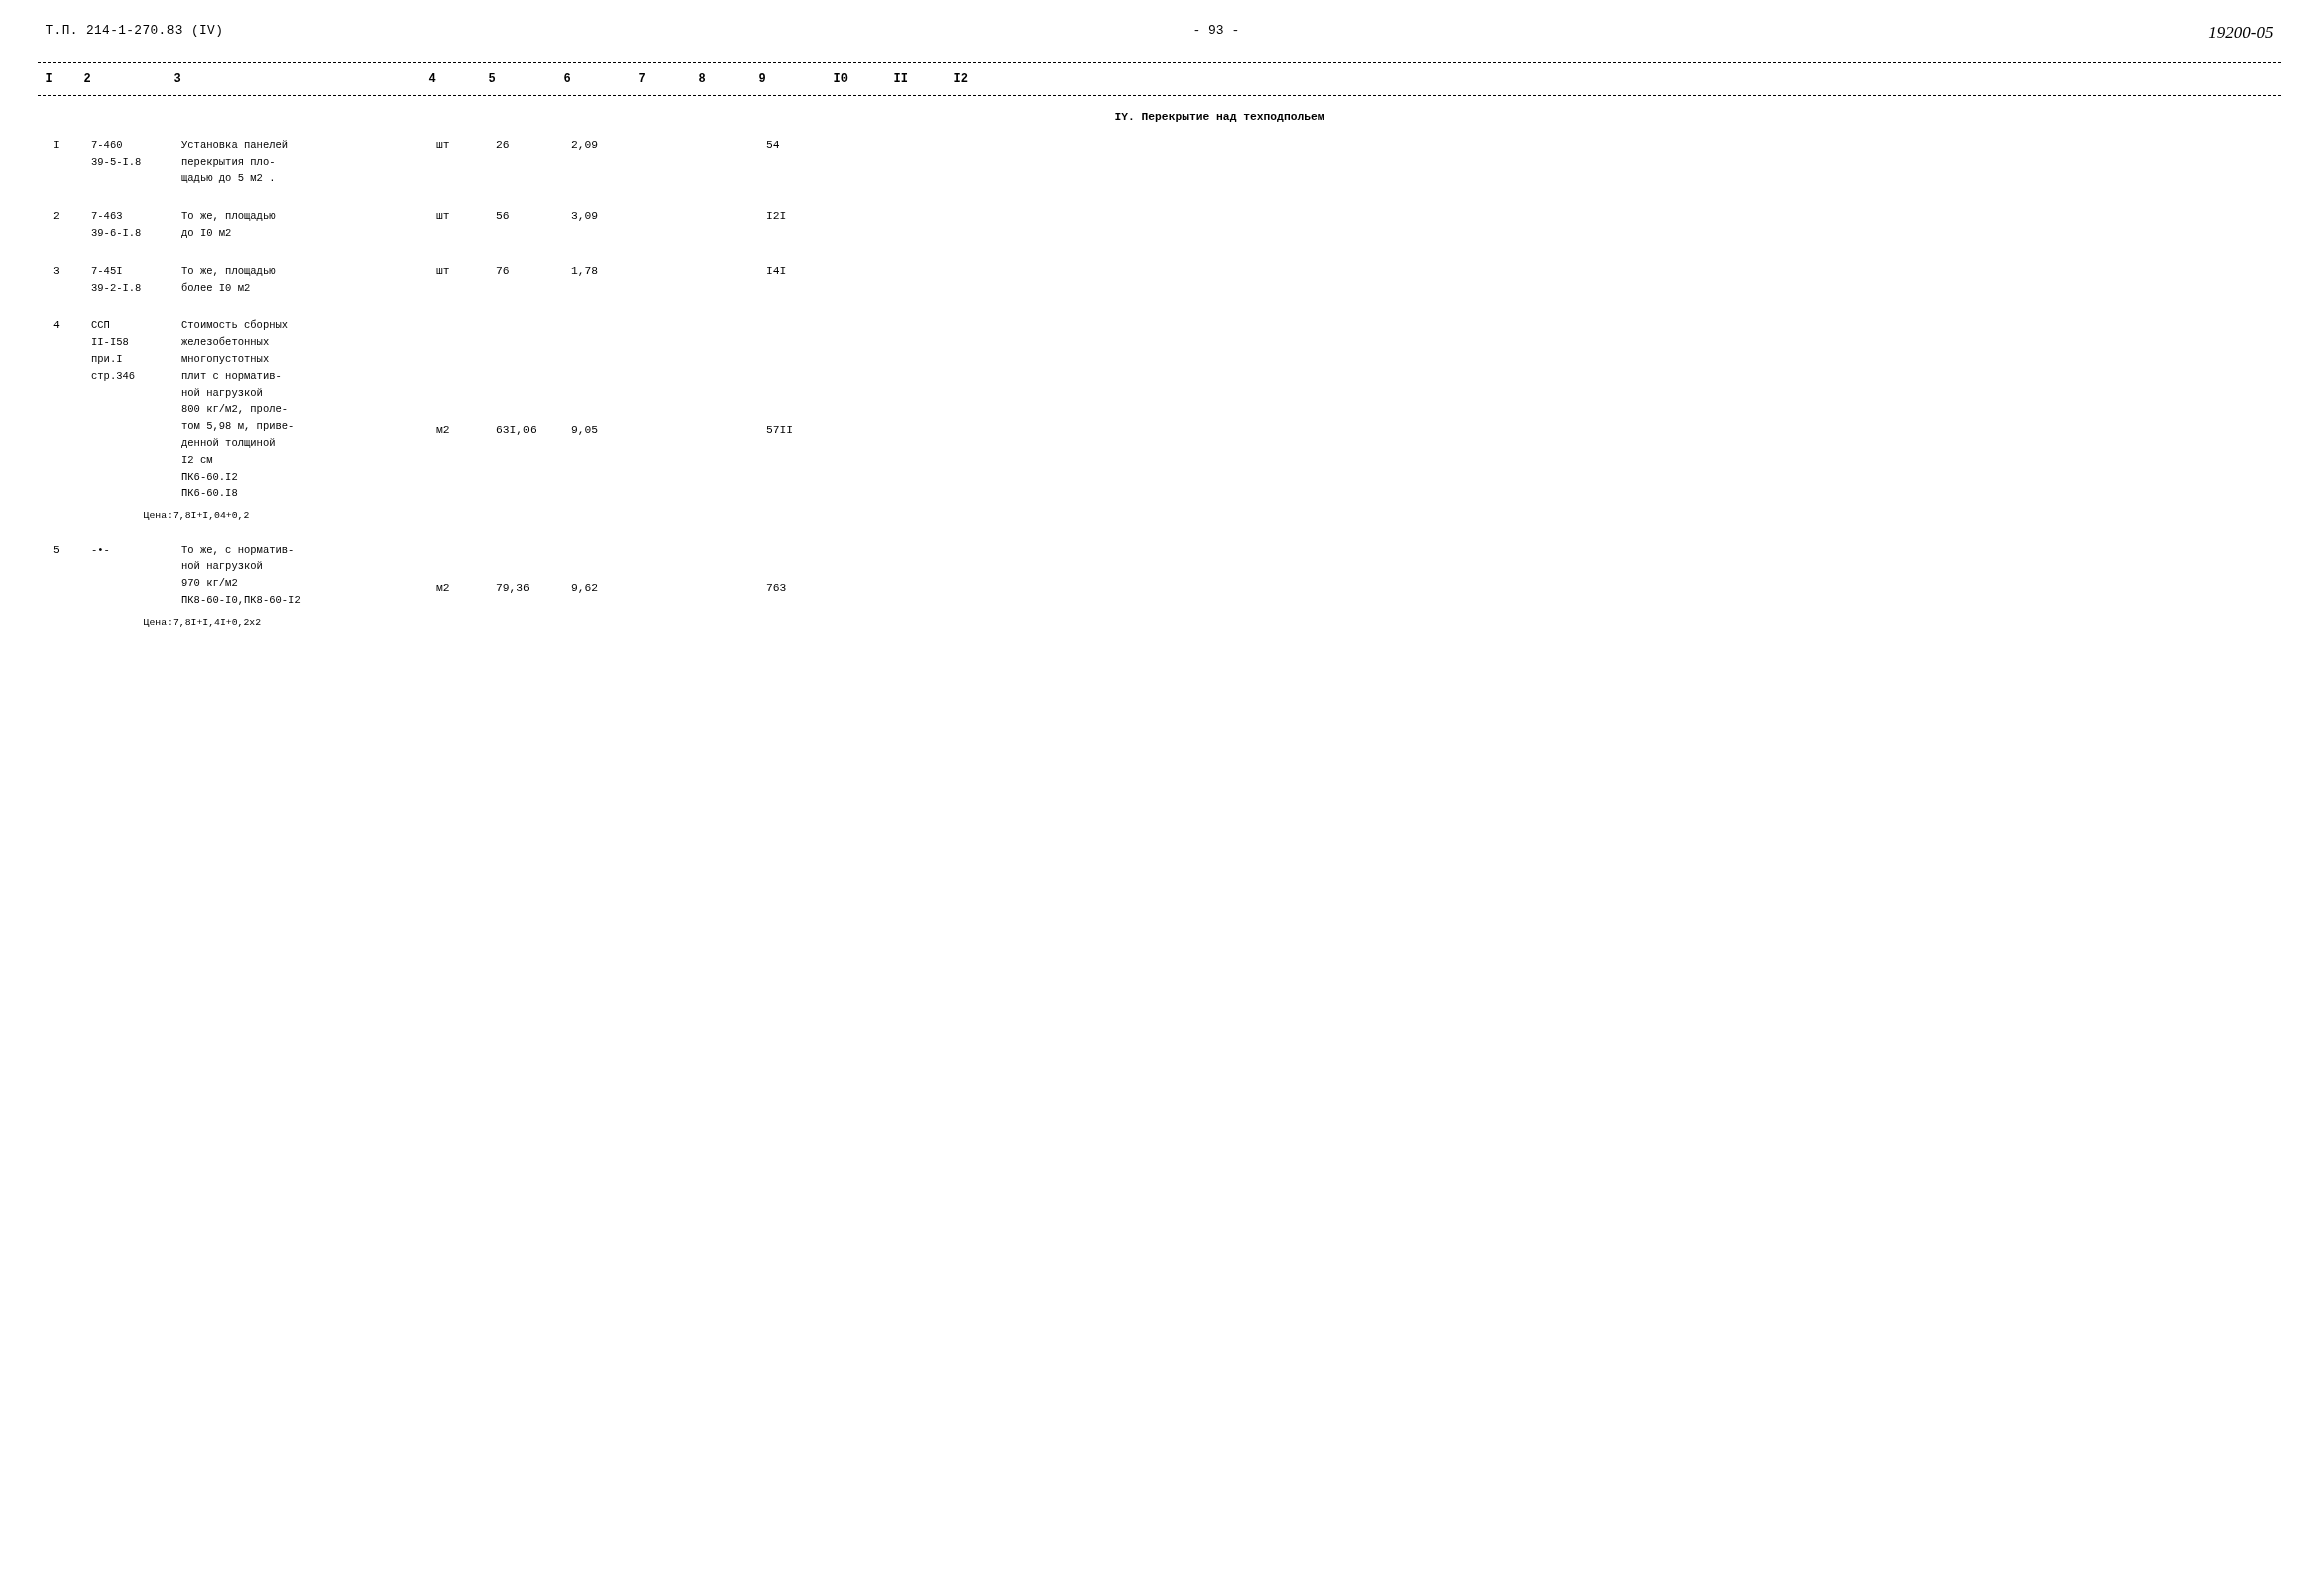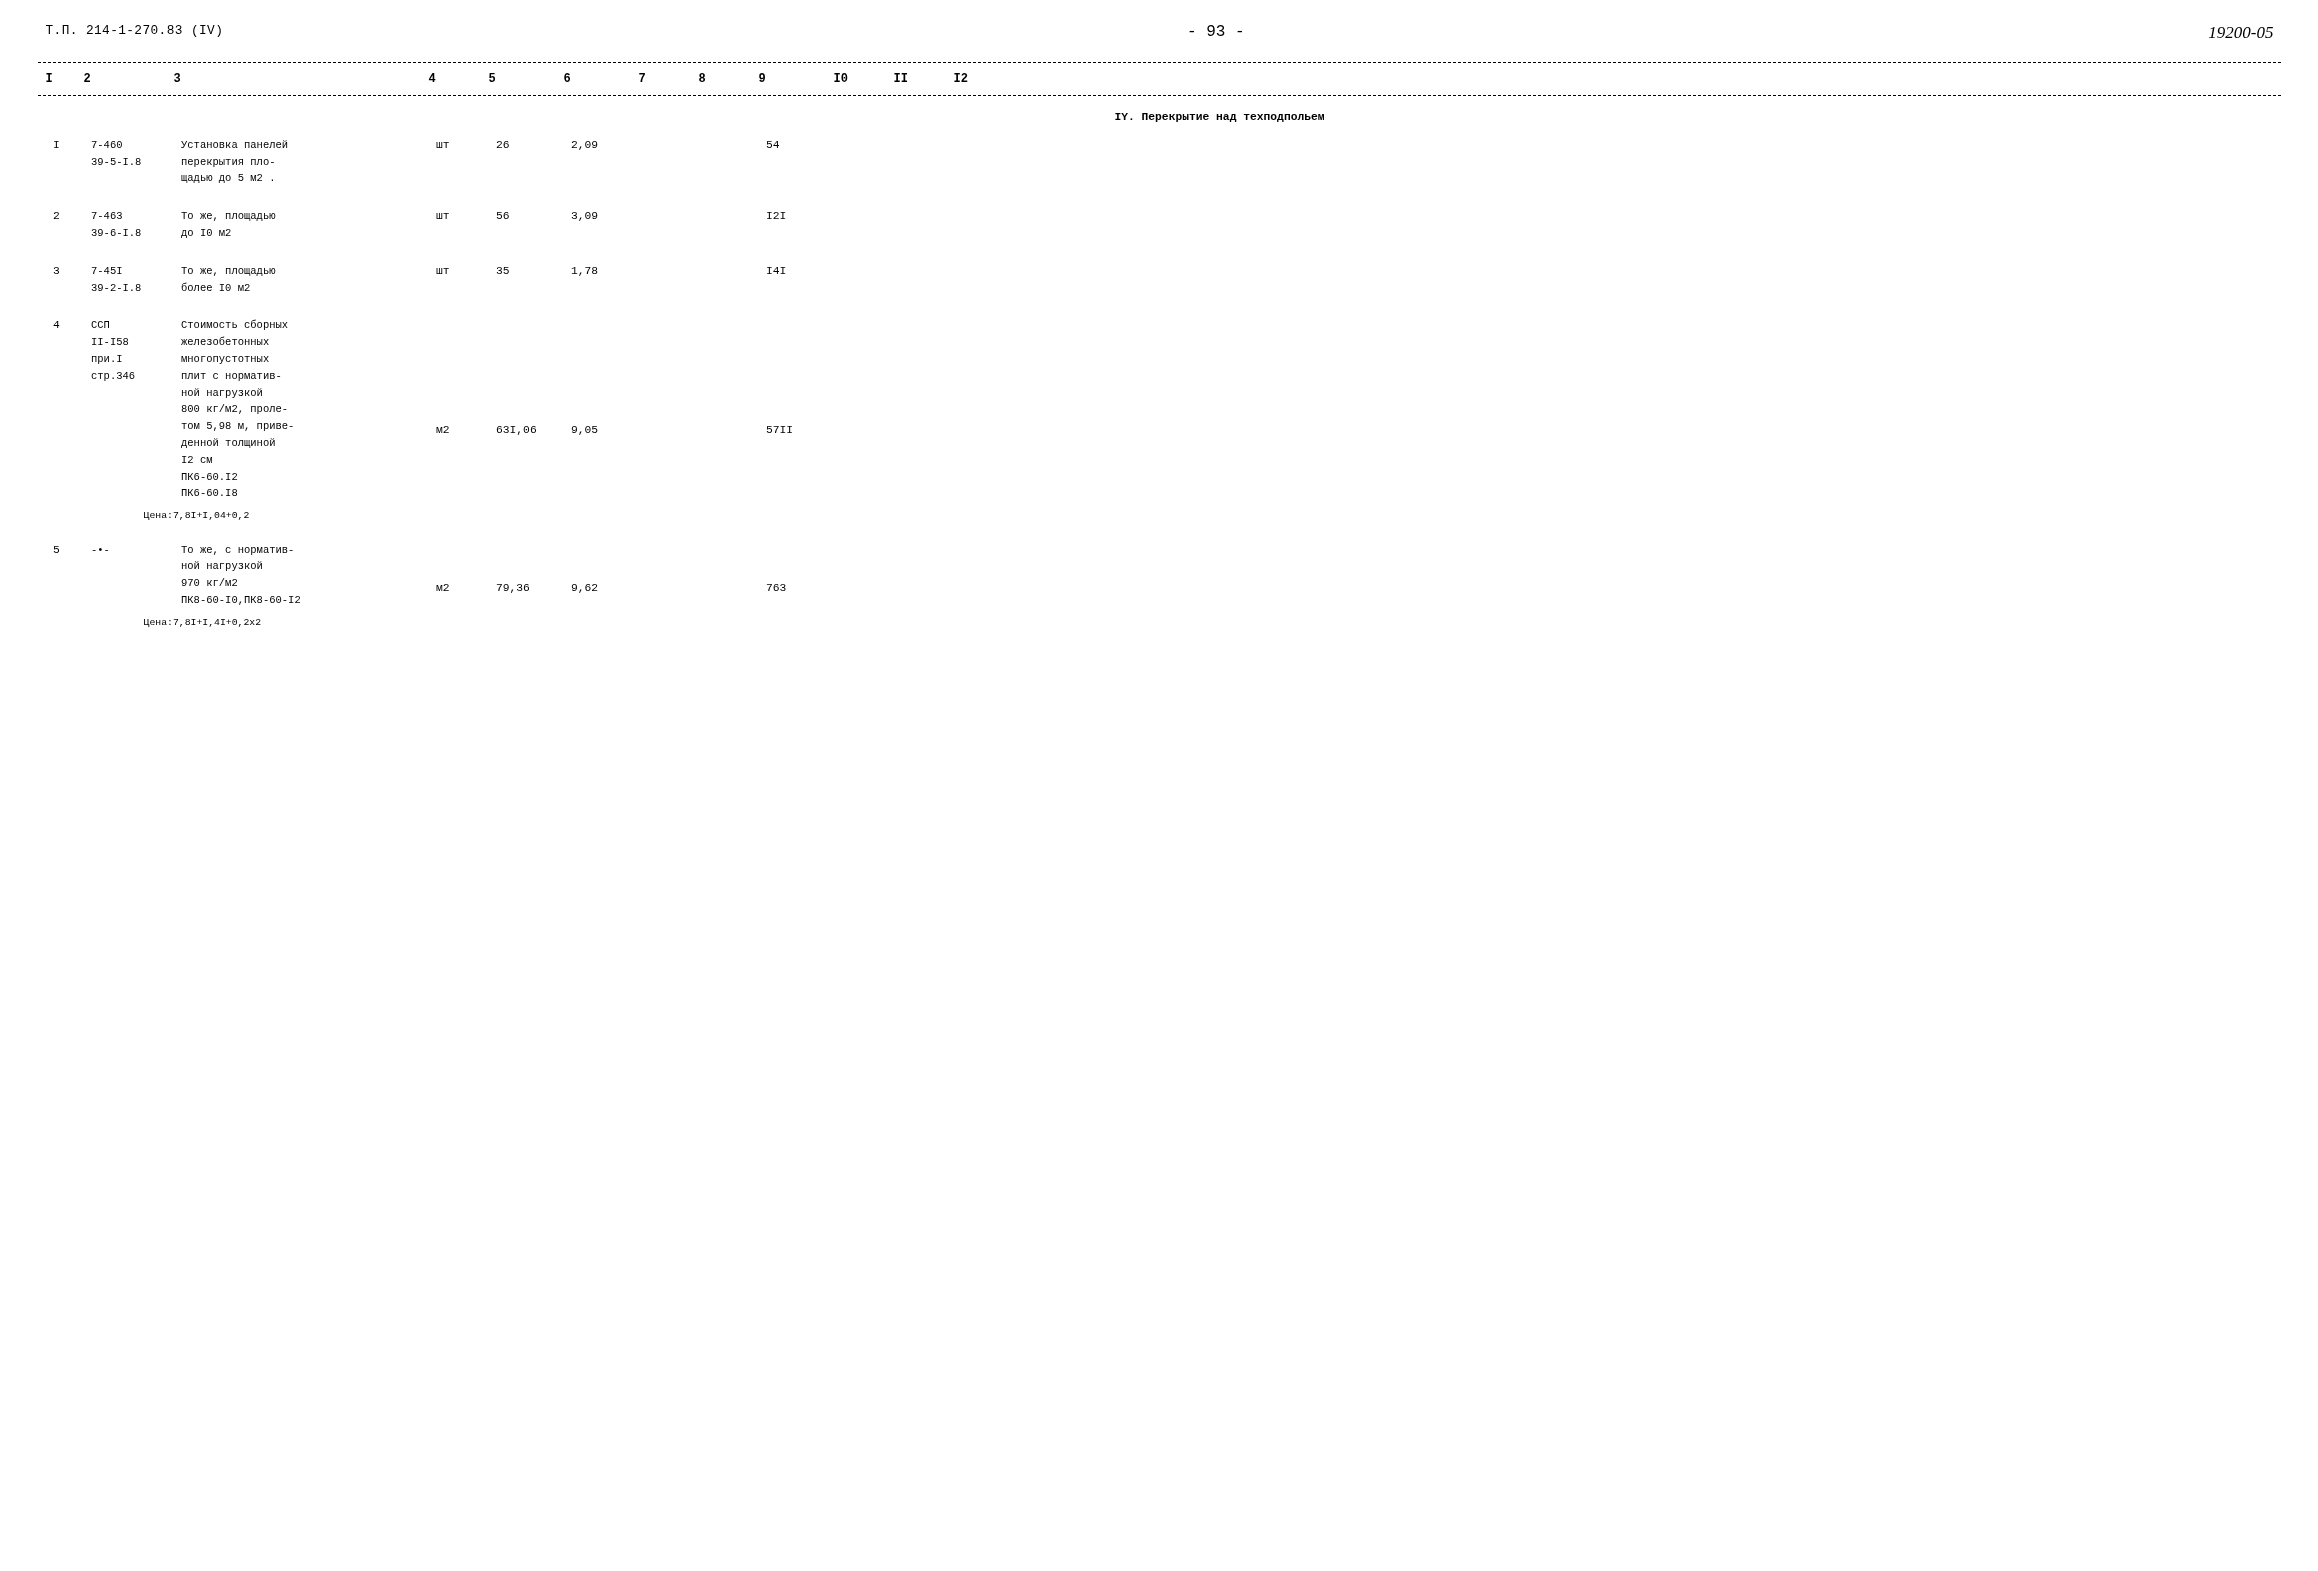--- a/index.html
+++ b/index.html
@@ -27,21 +27,21 @@
       gap: 26px;
     }
 
     .header-title {
       font-size: 12.8px;
       font-weight: normal;
       letter-spacing: 0.4px;
     }
 
     .header-center {
-      font-size: 16px;
+      font-size: 13px;
     }
 
     .header-right {
       font-style: italic;
       font-size: 17px;
       font-family: Liberation Serif, serif;
     }
 
     .table-container {
       width: 100%;
@@ -182,21 +182,21 @@
       <span class="cell"></span>
     </div>
 
     <div class="data-row">
       <span class="cell cell-num">3</span>
       <span class="cell cell-code" style="white-space:pre-line">7-45I
 39-2-I.8</span>
       <span class="cell cell-desc" style="white-space:pre-line">То же, площадью
 более I0 м2</span>
       <span class="cell">шт</span>
-      <span class="cell">35</span>
+      <span class="cell">76</span>
       <span class="cell">1,78</span>
       <span class="cell"></span>
       <span class="cell"></span>
       <span class="cell">I4I</span>
       <span class="cell"></span>
       <span class="cell"></span>
       <span class="cell"></span>
     </div>
 
     <div class="data-row" style="margin-bottom:3.8px;">

